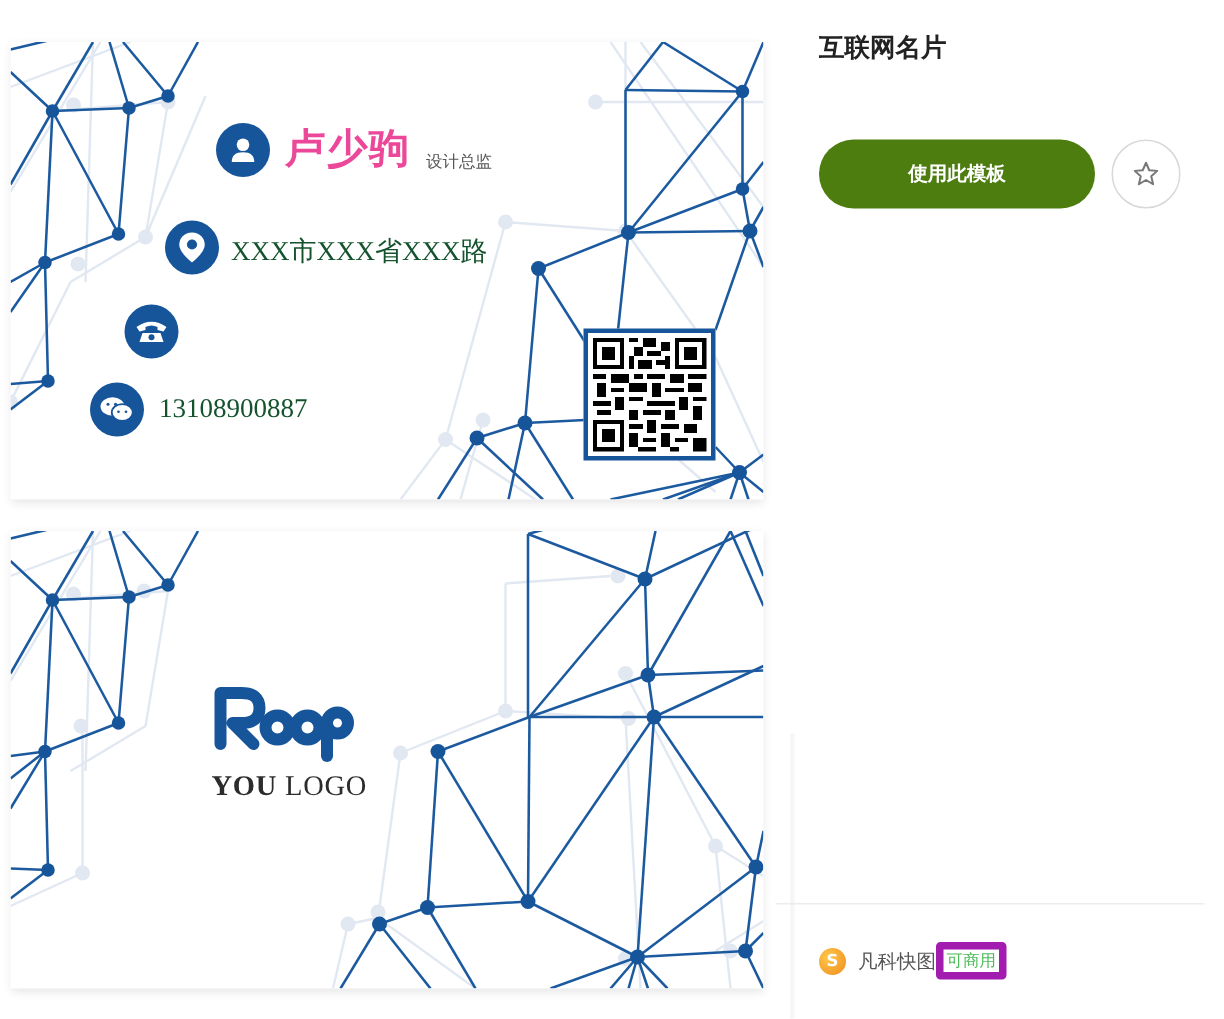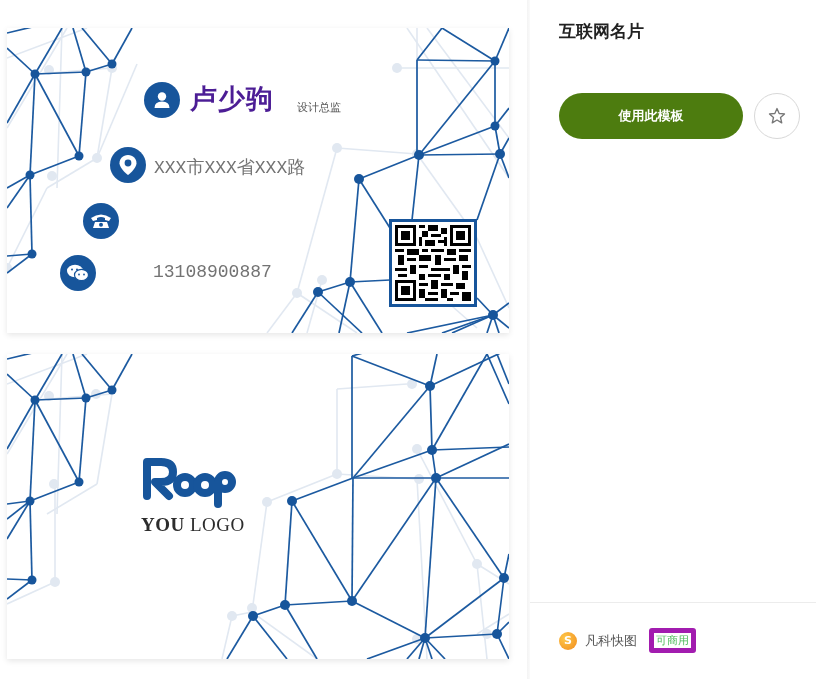--- a/index.html
+++ b/index.html
@@ -5,37 +5,37 @@
   * { box-sizing: border-box; margin: 0; padding: 0; }
   html, body { width: 816px; height: 679px; overflow: hidden; background: #ffffff; font-family: "DejaVu Sans", "Liberation Sans", sans-serif; }
   .root { position: relative; width: 816px; height: 679px; }
   .preview { position: absolute; left: 0; top: 0; width: 527px; height: 679px; background: #ffffff; }
   .divider-v { position: absolute; left: 527px; top: 0; width: 3px; height: 679px; background: linear-gradient(to right, #f3f3f3, #fafafa); }
   .card { position: absolute; left: 7px; width: 502px; height: 305px; background: #ffffff; box-shadow: 0 2px 6px rgba(0,0,0,0.10); overflow: hidden; }
   .card.front { top: 28px; }
   .card.back { top: 354px; }
   .card svg.net { position: absolute; left: 0; top: 0; width: 502px; height: 305px; }
   .icon-circle { position: absolute; width: 36px; height: 36px; border-radius: 50%; background: #17559b; display: flex; align-items: center; justify-content: center; }
-  .name-text { position: absolute; font-size: 27px; font-weight: bold; color: #4c1d95; letter-spacing: 1px; }
-  .title-text { position: absolute; font-size: 11px; color: #555; margin-left: 13px; }
-  .info-text { position: absolute; font-size: 18px; color: #737373; font-family: Liberation Mono, monospace; text-align: center; }
+  .name-text { position: absolute; font-size: 27px; font-weight: bold; color: #ec4899; letter-spacing: 1px; }
+  .title-text { position: absolute; font-size: 11px; color: #555; }
+  .info-text { position: absolute; font-size: 18px; color: #14532d; font-family: Liberation Serif, serif; text-align: center; }
   .qr { position: absolute; left: 382px; top: 191px; width: 88px; height: 88px; border: 3px solid #17559b; background: #fff; padding: 3px; }
   .logo-wrap { position: absolute; left: 134px; top: 98px; width: 110px; }
   .logo-text { position: absolute; left: 134px; top: 160px; font-size: 19px; color: #2c2c2c; font-family: Liberation Serif, serif; letter-spacing: 0.5px; }
   .logo-text b { font-weight: bold; }
 
-  .panel { position: absolute; left: 530px; top: 0; width: 286px; height: 489px; background: #fff; }
+  .panel { position: absolute; left: 517px; top: 0; width: 286px; height: 489px; background: #fff; }
   .panel-title { position: absolute; left: 29px; top: 20px; font-size: 17px; font-weight: bold; color: #222; }
   .panel-sub { position: absolute; left: 29px; top: 57px; font-size: 13px; color: #999; }
   .use-btn { position: absolute; left: 29px; top: 93px; width: 184px; height: 46px; border-radius: 23px; background: #4d7c0f; color: #fff; font-size: 13px; font-weight: bold; display: flex; align-items: center; justify-content: center; border: none; }
   .star-btn { position: absolute; left: 224px; top: 93px; width: 46px; height: 46px; border-radius: 50%; border: 1px solid #d8d8d8; background: #fff; display: flex; align-items: center; justify-content: center; }
   .footer-line { position: absolute; left: 0; top: 602px; width: 286px; height: 1px; background: #ececec; }
   .brand-row { position: absolute; left: 29px; top: 628px; display: flex; align-items: center; }
   .brand-logo { width: 18px; height: 18px; border-radius: 50%; background: radial-gradient(circle at 35% 35%, #ffc94a, #f08a1c); display: flex; align-items: center; justify-content: center; color: #fff; font-size: 11px; font-weight: bold; margin-right: 8px; }
-  .brand-name { font-size: 13px; color: #555; margin-right: 12px; }
+  .brand-name { font-size: 13px; color: #555; margin-right: 0; }
   .badge { font-size: 11px; color: #4cbb5a; border: 5px solid #a21caf; border-radius: 3px; padding: 1px 2px; line-height: 13px; }
   .footer-note { position: absolute; left: 29px; top: 656px; font-size: 10.5px; color: #888; white-space: nowrap; }
 </style>
 </head>
 <body>
 
 <div class="root">
 
   <div class="preview">
 
@@ -174,21 +174,21 @@
       <div class="icon-circle" style="left:53px; top:227px;">
         <svg width="24" height="20" viewBox="0 0 24 20">
             <ellipse cx="9" cy="8" rx="8" ry="6.2" fill="#fff"></ellipse>
             <ellipse cx="15.5" cy="12" rx="7" ry="5.6" fill="#fff" stroke="#17559b" stroke-width="1.2"></ellipse>
             <circle cx="6" cy="6.5" r="1" fill="#17559b"></circle>
             <circle cx="11" cy="6.5" r="1" fill="#17559b"></circle>
             <circle cx="13" cy="11.5" r="0.9" fill="#17559b"></circle>
             <circle cx="18" cy="11.5" r="0.9" fill="#17559b"></circle>
           </svg>
       </div>
-      <div class="info-text" style="left:99px; top:234px;margin-left:47px;">13108900887</div>
+      <div class="info-text" style="left:99px; top:234px;">13108900887</div>
 
       <div class="qr">
         <svg width="76" height="76" viewBox="0 0 25 25" shape-rendering="crispEdges">
           <g fill="#000">
             <rect x="0" y="0" width="7" height="7"></rect>
               <rect x="18" y="0" width="7" height="7"></rect>
               <rect x="0" y="18" width="7" height="7"></rect>
           </g>
           <g fill="#fff">
             <rect x="1" y="1" width="5" height="5"></rect>

